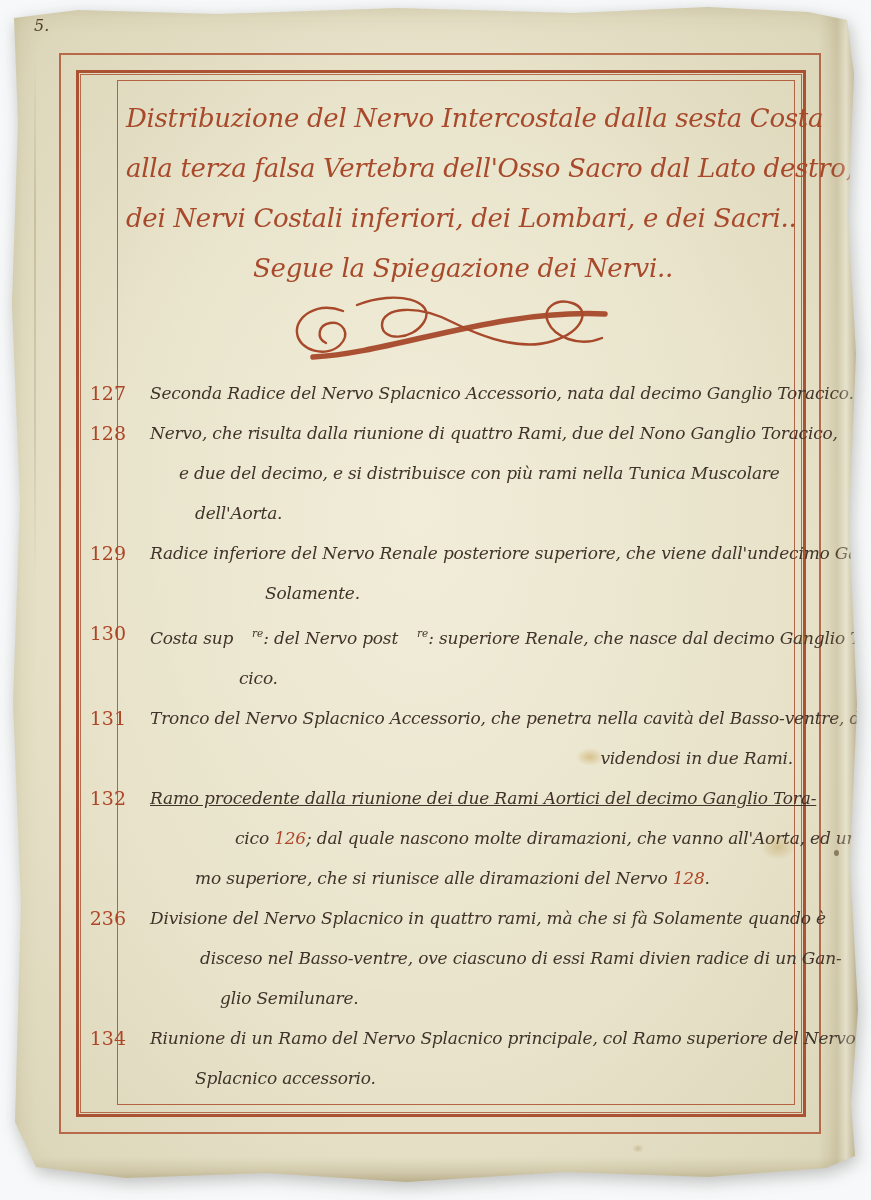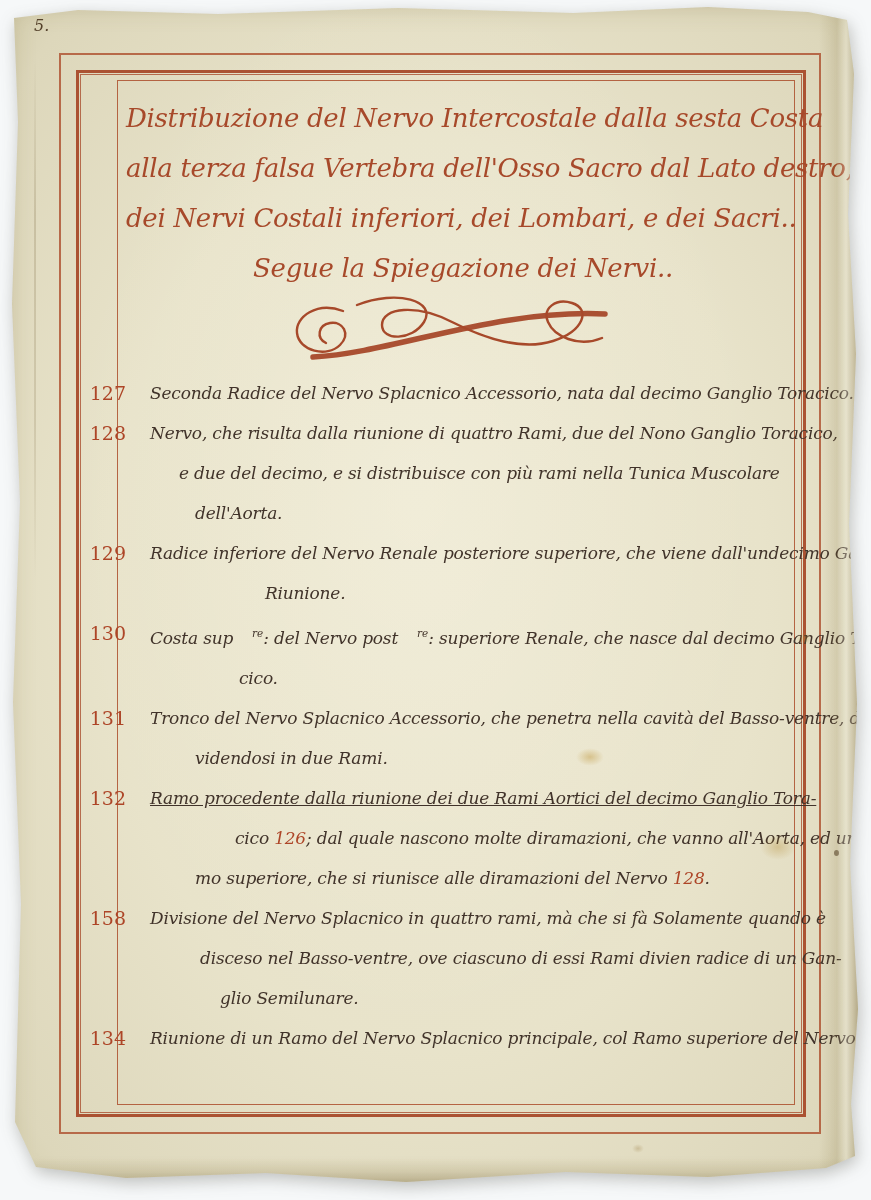--- a/index.html
+++ b/index.html
@@ -95,47 +95,48 @@
             </div>
             <div class="entry">
               <div class="entry-num">128</div>
               <div class="line" style="margin-left: 0px;"><span>Nervo, che risulta dalla riunione di quattro Rami, due del Nono Ganglio Toracico,</span></div>
               <div class="line" style="margin-left: 29px;"><span>e due del decimo, e si distribuisce con più rami nella Tunica Muscolare</span></div>
               <div class="line" style="margin-left: 45px;"><span>dell'Aorta.</span></div>
             </div>
             <div class="entry">
               <div class="entry-num">129</div>
               <div class="line" style="margin-left: 0px;"><span>Radice inferiore del Nervo Renale posteriore superiore, che viene dall'undecimo Ganglio</span></div>
-              <div class="line" style="margin-left: 115px;"><span>Riunione.</span></div>
+              <div class="line" style="margin-left: 115px;"><span>Solamente.</span></div>
             </div>
             <div class="entry">
               <div class="entry-num">130</div>
               <div class="line" style="margin-left: 0px;"><span>Costa sup</span><span class="sup">re</span><span>: del Nervo post</span><span class="sup">re</span><span>: superiore Renale, che nasce dal decimo Ganglio Tora-</span></div>
               <div class="line" style="margin-left: 89px;"><span>cico.</span></div>
             </div>
             <div class="entry">
               <div class="entry-num">131</div>
               <div class="line" style="margin-left: 0px;"><span>Tronco del Nervo Splacnico Accessorio, che penetra nella cavità del Basso-ventre, di-</span></div>
-              <div class="line" style="margin-left: 45px;"><span>videndosi in due Rami.</span></div>
+              <div class="line" style="margin-left: 45px; text-align: right;"><span>videndosi in due Rami.</span></div>
             </div>
             <div class="entry">
               <div class="entry-num">132</div>
               <div class="line" style="margin-left: 0px; text-decoration: underline;"><span>Ramo procedente dalla riunione dei due Rami Aortici del decimo Ganglio Tora-</span></div>
               <div class="line" style="margin-left: 85px;"><span>cico </span><span class="ink-red">126</span><span>; dal quale nascono molte diramazioni, che vanno all'Aorta, ed un Ra-</span></div>
               <div class="line" style="margin-left: 45px;"><span>mo superiore, che si riunisce alle diramazioni del Nervo </span><span class="ink-red">128</span><span>.</span></div>
             </div>
             <div class="entry">
-              <div class="entry-num">158</div>
+              <div class="entry-num">236</div>
               <div class="line" style="margin-left: 0px;"><span>Divisione del Nervo Splacnico in quattro rami, mà che si fà Solamente quando è</span></div>
               <div class="line" style="margin-left: 50px;"><span>disceso nel Basso-ventre, ove ciascuno di essi Rami divien radice di un Gan-</span></div>
               <div class="line" style="margin-left: 70px;"><span>glio Semilunare.</span></div>
             </div>
             <div class="entry">
               <div class="entry-num">134</div>
               <div class="line" style="margin-left: 0px;"><span>Riunione di un Ramo del Nervo Splacnico principale, col Ramo superiore del Nervo</span></div>
+              <div class="line" style="margin-left: 45px;"><span>Splacnico accessorio.</span></div>
             </div>
           </div>
       </div>
 
       <div class="stain s1"></div>
       <div class="stain s2"></div>
       <div class="stain s3"></div>
       <div class="stain s4"></div>
       <div class="stain s5"></div>
       <div class="crease"></div>

